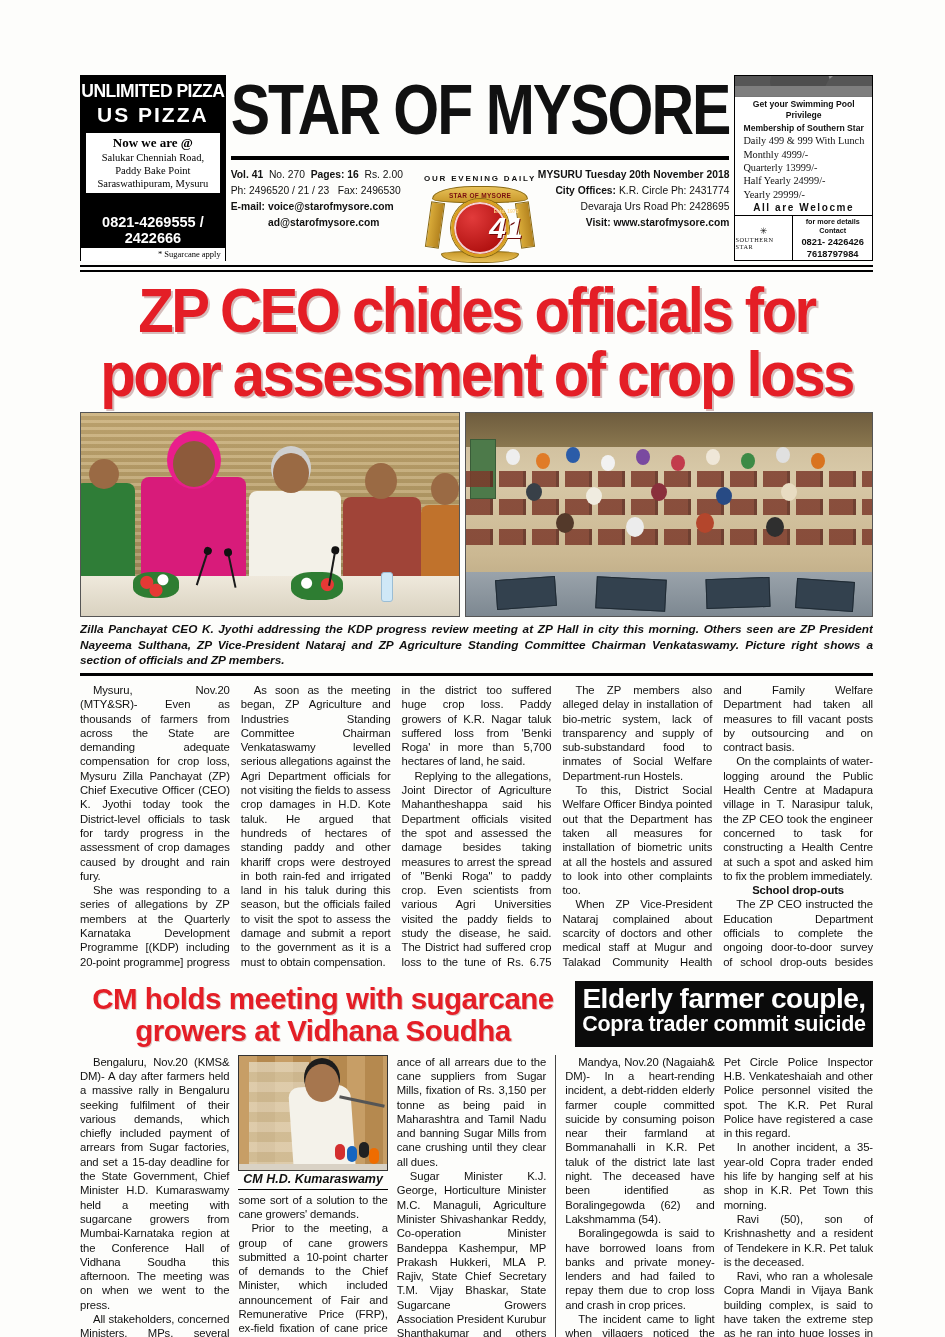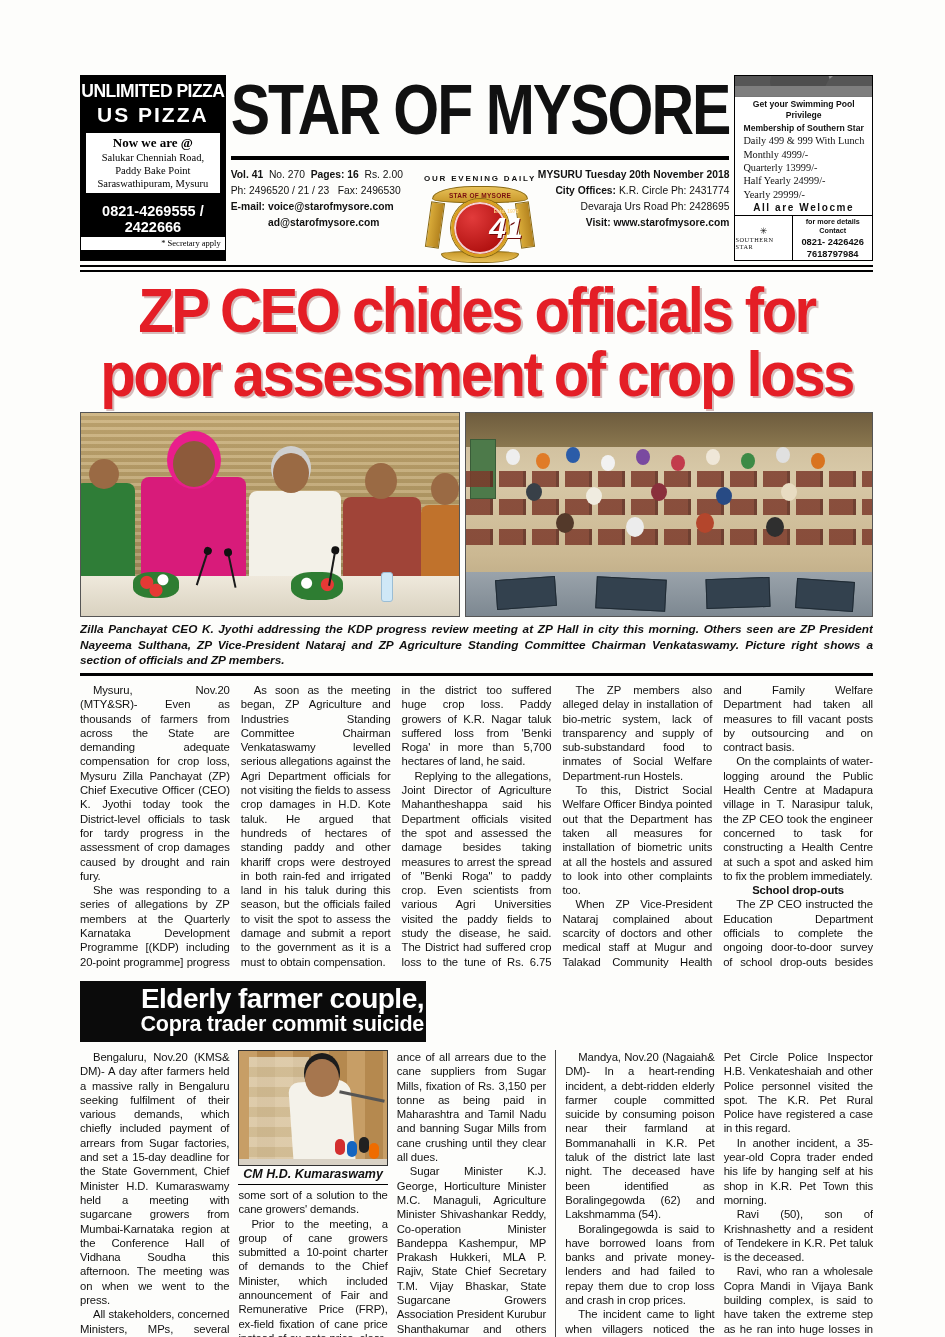--- a/index.html
+++ b/index.html
@@ -12,21 +12,21 @@
   
   .ad-pizza { width:164px; background:#000; color:#fff; border:1px solid #000; display:flex; flex-direction:column; text-align:center; }
   .ad-pizza .l1 { font-weight:bold; font-size:17.5px; letter-spacing:-0.5px; margin-top:5px; }
   .ad-pizza .l2 { font-size:12px; font-weight:bold; margin-top:1px; }
   .ad-pizza .l2 .big { font-size:33px; letter-spacing:-1px; vertical-align:-6px; }
   .ad-pizza .l2 .star { font-size:18px; vertical-align:10px; }
   .ad-pizza .l3 { font-weight:bold; font-size:21px; letter-spacing:2px; margin:1px 0 4px; }
   .ad-pizza .addr { background:#fff; color:#000; border:2px solid #000; margin:0 3px; font-family:"Liberation Serif",serif; padding:2px 0 3px; }
   .ad-pizza .addr .now { font-weight:bold; font-size:13px; }
   .ad-pizza .addr .a { font-size:10.5px; line-height:1.25; }
-  .ad-pizza .phone { background:#000; color:#fff; font-weight:bold; font-size:14.5px; padding:2px 0; margin-top:6px; }
+  .ad-pizza .phone { background:#000; color:#fff; font-weight:bold; font-size:14.5px; padding:2px 0; margin-top:17px; }
   .ad-pizza .cond { background:#fff; color:#000; font-family:"Liberation Serif",serif; font-size:8.5px; text-align:right; padding:1px 4px 2px; }
 
   
   .mast { flex:1; position:relative; text-align:center; }
   .mast-title { font-weight:bold; font-size:59px; letter-spacing:-2px; line-height:1.0; transform:scale(1.0,1.18); transform-origin:center 60%; white-space:nowrap; margin-top:8px; }
   .mast-rule { border-top:4px solid #000; margin-top:14px; }
   .info-row { display:flex; justify-content:space-between; margin-top:7px; font-size:10.3px; line-height:1.55; }
   .info-left { text-align:left; width:186px; }
   .info-right { text-align:right; width:196px; }
   .b { font-weight:bold; }
@@ -87,21 +87,21 @@
   .cols { display:flex; gap:11px; margin-top:7px; }
   .col { flex:1; min-width:0; }
   .col p { font-size:11.3px; line-height:14.3px; letter-spacing:-0.1px; text-align:justify; text-indent:13px; }
   .col p.cont { text-indent:0; }
   .col p.subhead { text-indent:0; text-align:center; font-weight:bold; }
   .lead-cols { height:288px; overflow:hidden; }
 
   
   .sec2-heads { display:flex; gap:9px; margin-top:10px; align-items:stretch; }
   .headline-cm { flex:1; color:#e41e26; font-weight:bold; font-size:29.5px; line-height:1.08; text-align:center; letter-spacing:-0.5px; padding-top:2px; text-shadow:1px 1px 0 rgba(100,0,0,0.2); }
-  .headline-black { width:346px; background:#0b0b0b; color:#fff; text-align:right; font-weight:bold; padding:3px 2px 5px; }
+  .headline-black { width:298px; background:#0b0b0b; color:#fff; text-align:center; font-weight:bold; padding:3px 2px 5px; }
   .headline-black .l1 { font-size:28px; line-height:1.05; letter-spacing:-0.5px; }
   .headline-black .l2 { font-size:21.5px; line-height:1.1; letter-spacing:-0.3px; }
   .sec2-cols { display:flex; gap:9px; margin-top:8px; height:312px; overflow:hidden; }
   .vdivider { width:1px; background:#444; }
 
   
   .photo-cm { position:relative; height:116px; border:1px solid #333; overflow:hidden; background:repeating-linear-gradient(90deg,#c79e66 0 18px,#b5894f 18px 36px); }
   .cm-caption { text-align:center; font-weight:bold; font-style:italic; font-size:12.5px; border-bottom:1.5px solid #000; padding:1px 0 3px; margin-bottom:3px; }
 </style>
 </head>
@@ -114,21 +114,21 @@
     <div class="ad-pizza">
       <div class="l1">UNLIMITED PIZZA</div>
       <div class="l3">US PIZZA</div>
       <div class="addr">
         <div class="now">Now we are @</div>
         <div class="a">Salukar Chenniah Road,</div>
         <div class="a">Paddy Bake Point</div>
         <div class="a">Saraswathipuram, Mysuru</div>
       </div>
       <div class="phone">0821-4269555 / 2422666</div>
-      <div class="cond">* Secretary apply</div>
+      <div class="cond">* Sugarcane apply</div>
     </div>
 
     <div class="mast">
       <div class="mast-title">STAR OF MYSORE</div>
       <div class="mast-rule"></div>
       <div class="info-row">
         <div class="info-left">
           <div>
             <span class="b">Vol. 41</span>&nbsp;
             <span>No. 270</span>&nbsp;
@@ -294,20 +294,24 @@
     </div>
     <div class="col">
       <p class="cont">and Family Welfare Department had taken all measures to fill vacant posts by outsourcing and on contract basis.</p>
       <p>On the complaints of water-logging around the Public Health Centre at Madapura village in T. Narasipur taluk, the ZP CEO took the engineer concerned to task for constructing a Health Centre at such a spot and asked him to fix the problem immediately.</p>
       <p class="subhead">School drop-outs</p>
       <p>The ZP CEO instructed the Education Department officials to complete the ongoing door-to-door survey of school drop-outs besides finding the exact causes for the same.</p>
     </div>
   </div>
 
   <div class="sec2-heads">
+    <div class="headline-cm">
+      <div>CM holds meeting with sugarcane</div>
+      <div>growers at Vidhana Soudha</div>
+    </div>
     <div class="headline-black">
       <div class="l1">Elderly farmer couple,</div>
       <div class="l2">Copra trader commit suicide</div>
     </div>
   </div>
 
   <div class="sec2-cols">
     <div class="col">
       <p>Bengaluru, Nov.20 (KMS&amp; DM)- A day after farmers held a massive rally in Bengaluru seeking fulfilment of their various demands, which chiefly included payment of arrears from Sugar factories, and set a 15-day deadline for the State Government, Chief Minister H.D. Kumaraswamy held a meeting with sugarcane growers from Mumbai-Karnataka region at the Conference Hall of Vidhana Soudha this afternoon. The meeting was on when we went to the press.</p>
       <p>All stakeholders, concerned Ministers, MPs, several Legislators are taking part in the meeting, which is expected to find</p>

